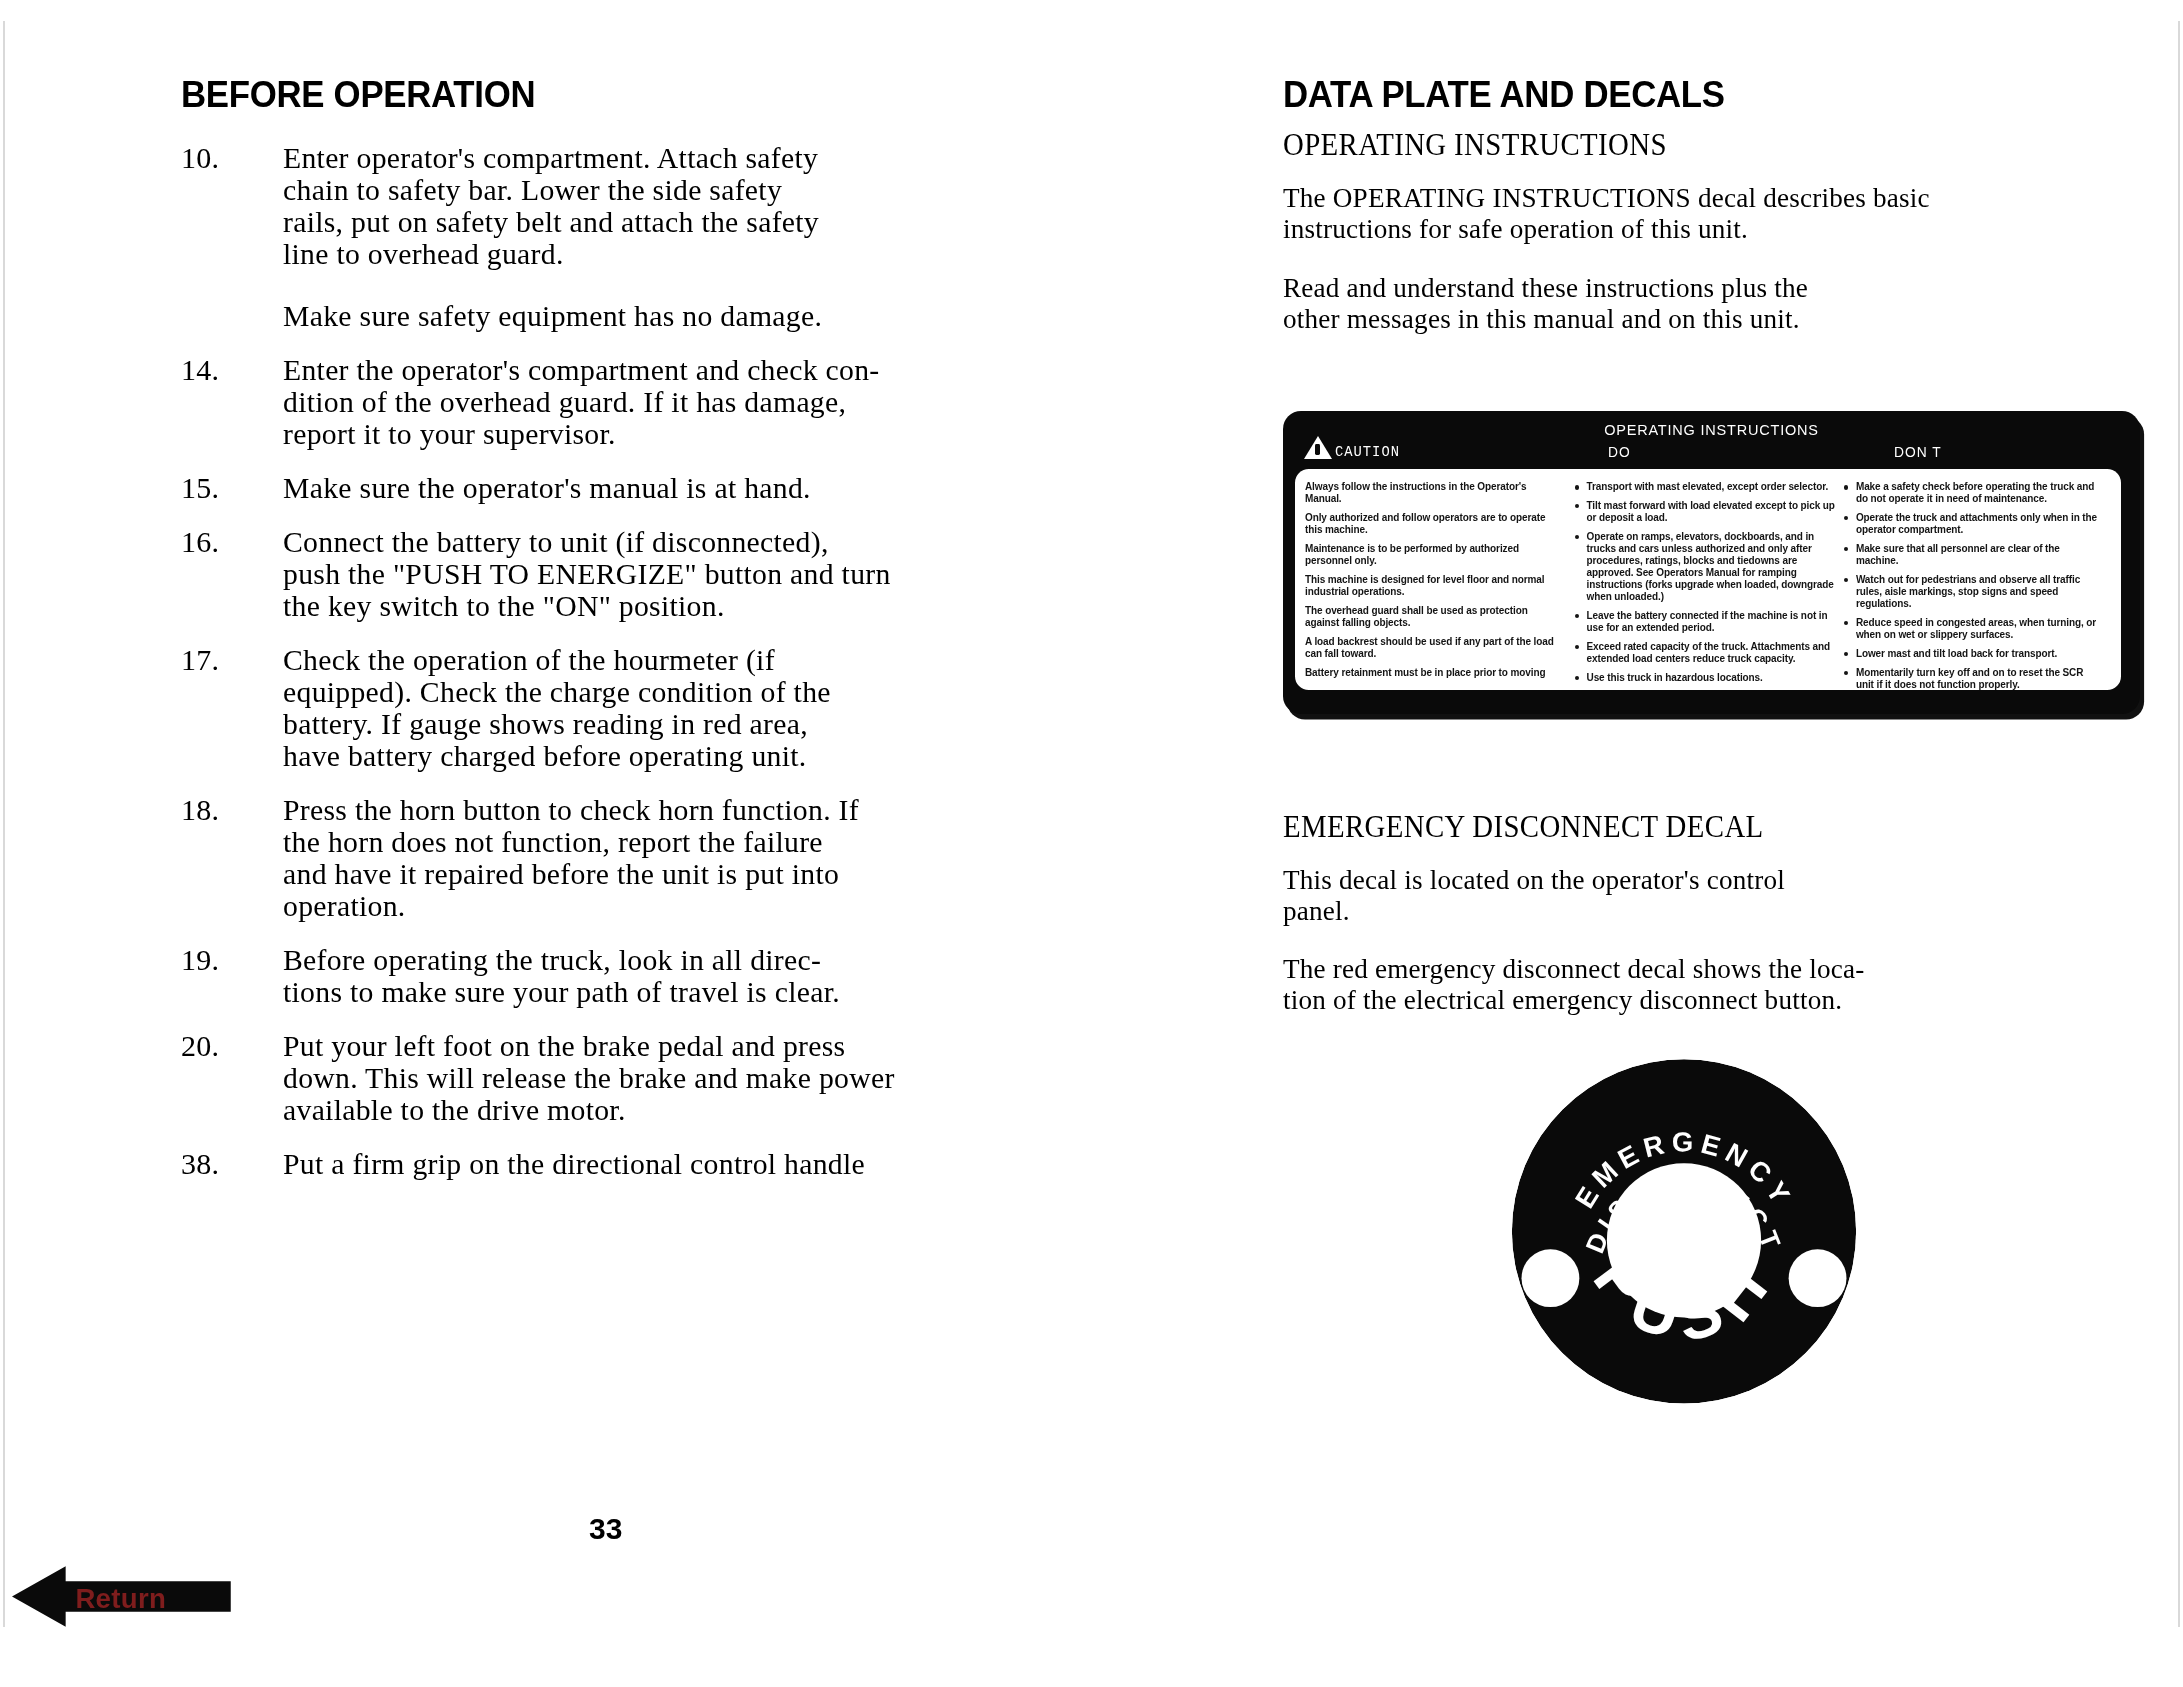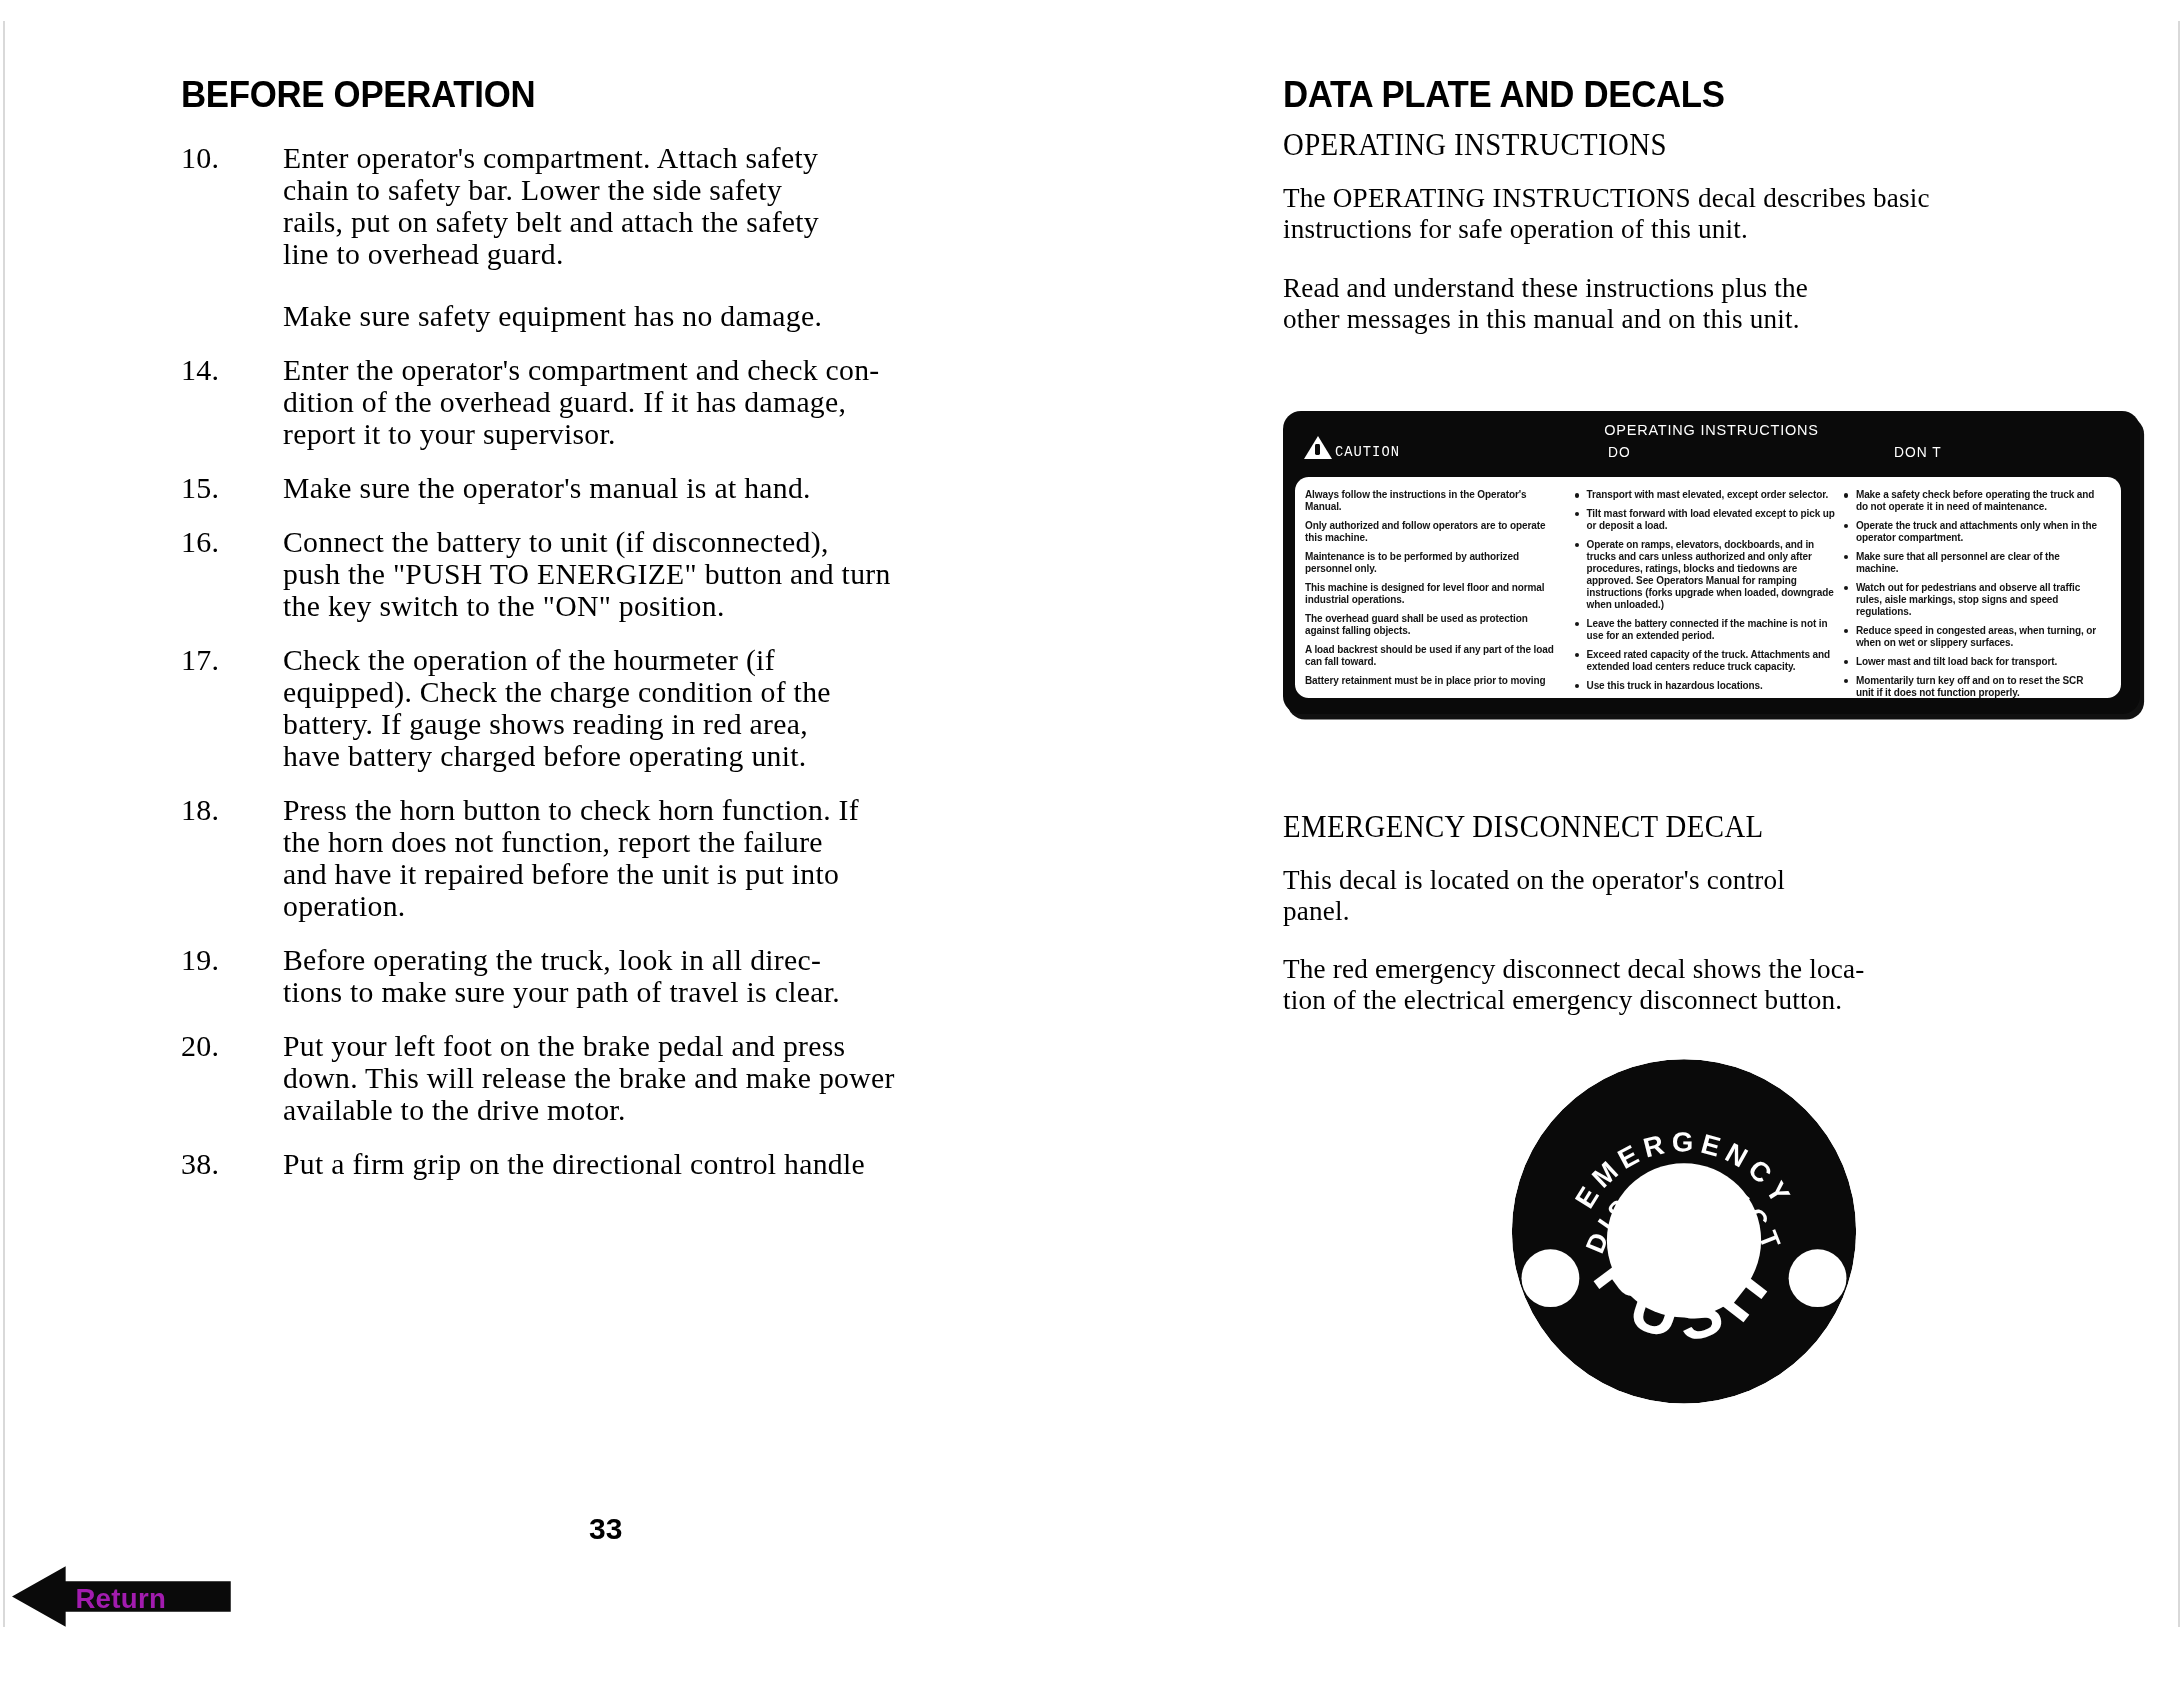--- a/index.html
+++ b/index.html
@@ -146,21 +146,20 @@
     position: absolute;
     left: 12.4px;
     top: 58px;
     width: 826px;
     height: 221px;
     background: #ffffff;
     border-radius: 13.8px;
     display: flex;
     padding: 12.4px 9.6px 6.9px 9.6px;
     box-sizing: border-box;
-    margin-top: 8px;
   }
   .decal-col { box-sizing: border-box; }
   #col-caution { width: 274px; padding-right: 12.4px; }
   #col-do      { width: 276px; padding-right: 12.4px; }
   #col-dont    { width: 276px; }
   .decal-item {
     font-family: "Liberation Sans", sans-serif;
     font-size: 10px;
     line-height: 12px;
     font-weight: bold;
@@ -208,21 +207,21 @@
     top: 1566px;
     width: 227px;
     height: 61px;
     cursor: pointer;
   }
   #return-arrow { display: block; width: 227px; height: 61px; }
   #return-label {
     position: absolute;
     left: 63px;
     top: 16.5px;
-    color: #a21caf;
+    color: #7f1d1d;
     font-family: "Liberation Sans", sans-serif;
     font-weight: bold;
     font-size: 27.6px;
     letter-spacing: 0.3px;
     pointer-events: none;
   }
 </style>
 </head>
 <body>
 

